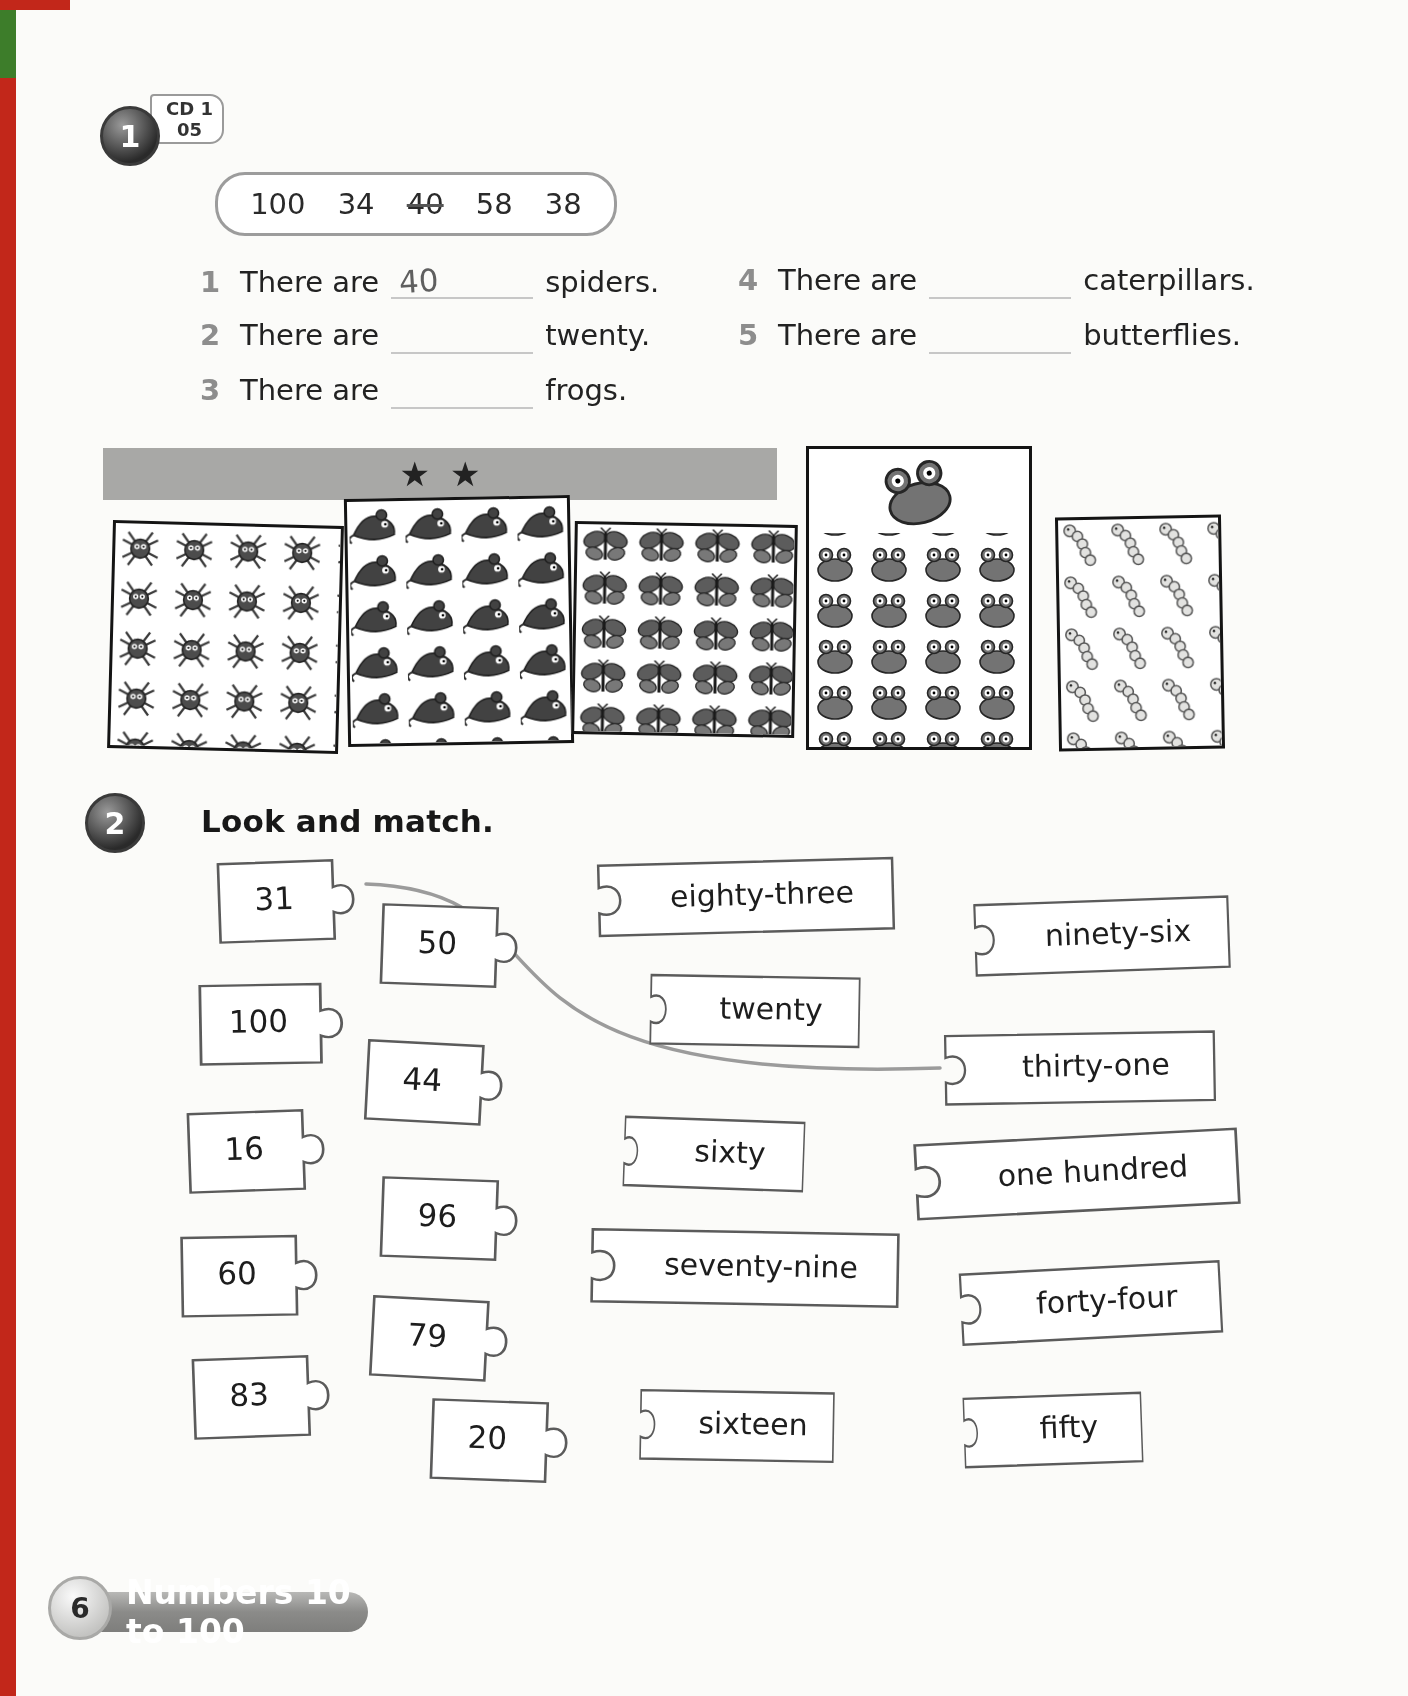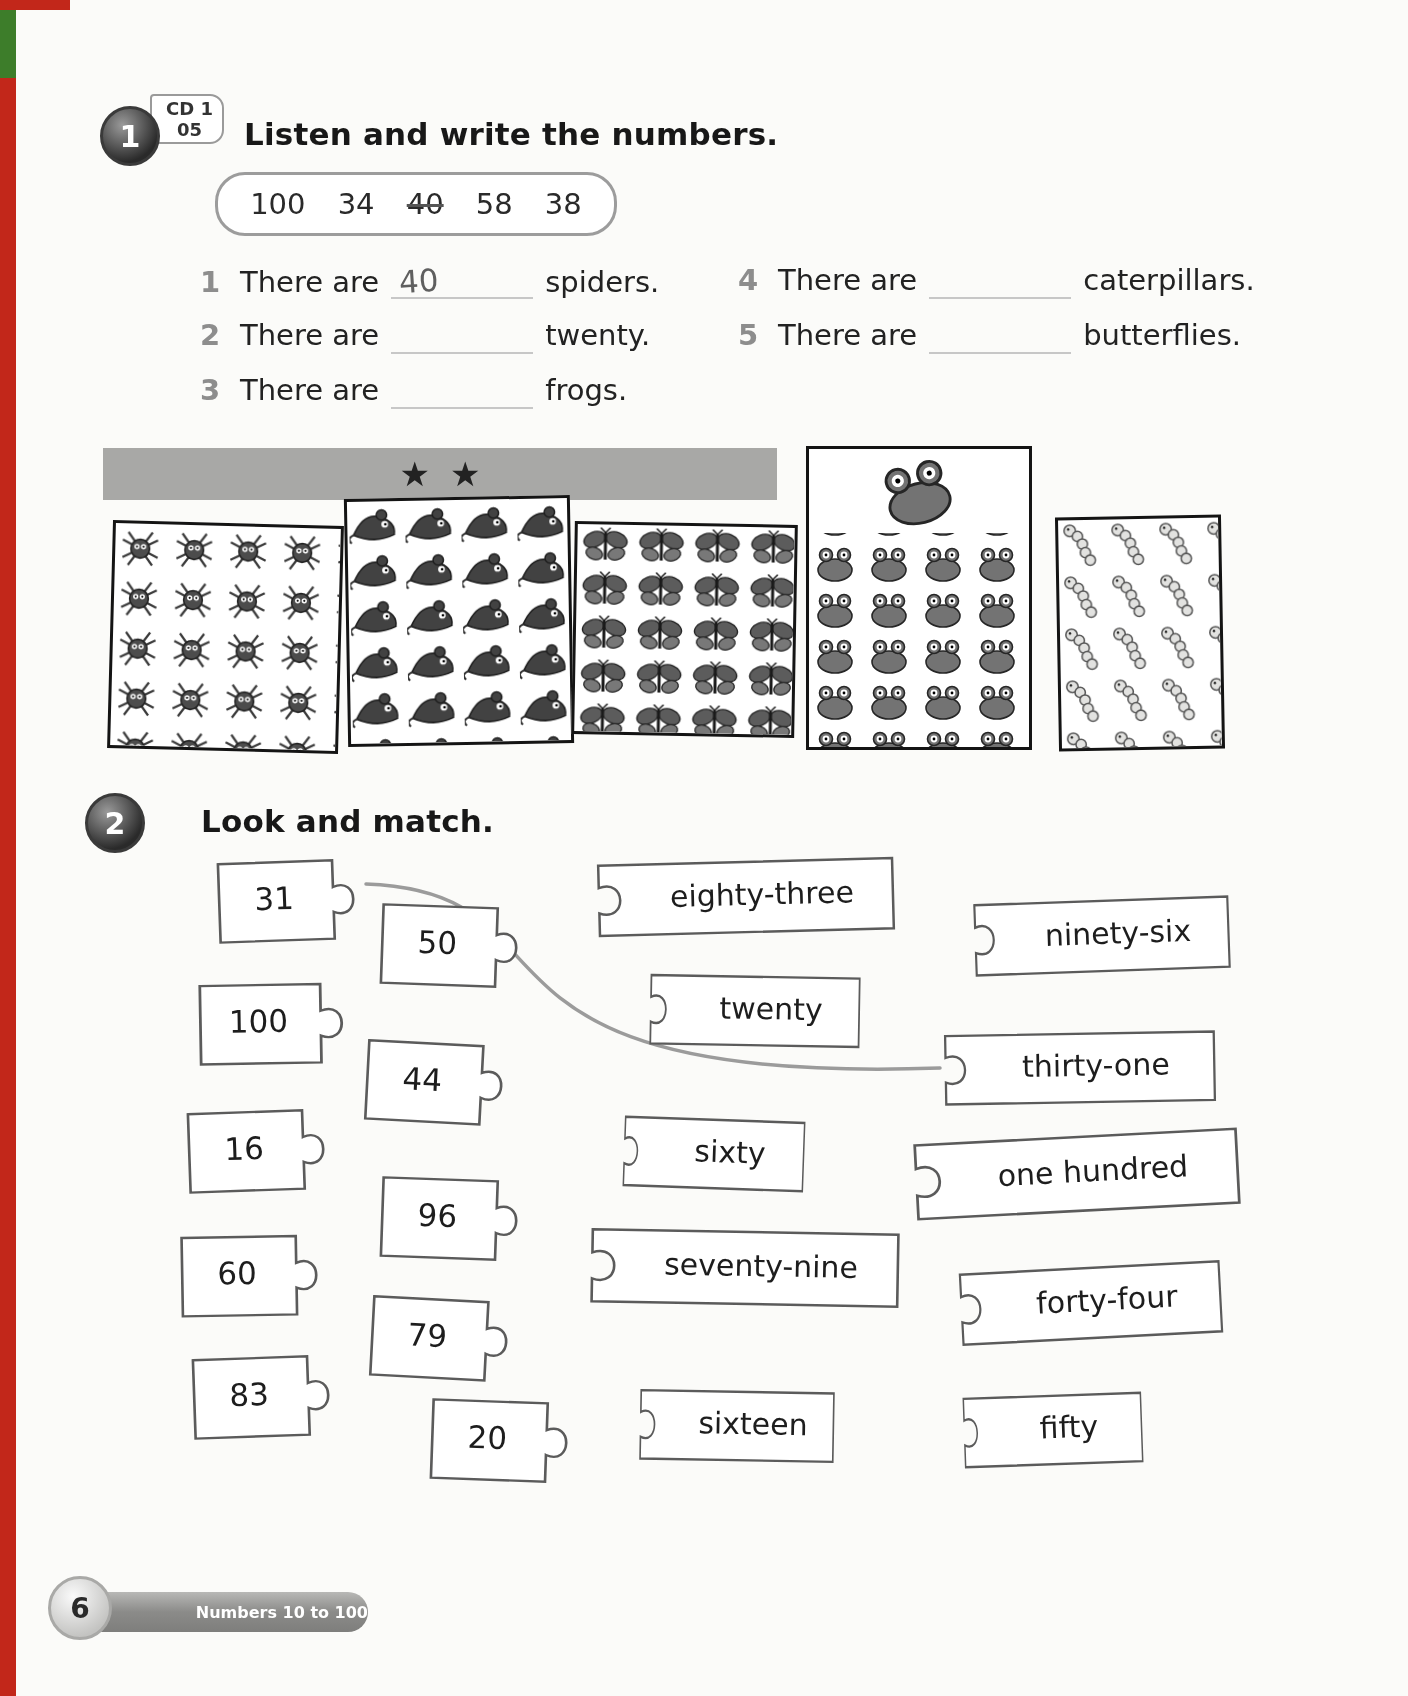--- a/index.html
+++ b/index.html
@@ -69,22 +69,22 @@
     position:absolute;left:38px;right:6px;top:0;height:94%;
     display:flex;align-items:center;justify-content:center;
     font-size:30px;color:#1d1d1d;z-index:2;white-space:nowrap;
   }
   .match-overlay{position:absolute;inset:0;z-index:1;pointer-events:none;}
 
   
   .footer-bar{
     position:absolute;left:96px;top:1592px;width:272px;height:40px;
     background:linear-gradient(180deg,#b8b8b6,#8b8b89 50%,#7e7e7c);
-    border-radius:6px 20px 20px 6px;color:#fff;font-weight:bold;font-size:16px;
-    display:flex;align-items:center;padding-left:30px;box-sizing:border-box;z-index:1;justify-content:flex-end;
+    border-radius:6px 20px 20px 6px;color:#fff;font-weight:bold;font-size:33px;
+    display:flex;align-items:center;padding-left:30px;box-sizing:border-box;z-index:1;
   }
   .footer-circle{
     position:absolute;left:48px;top:1576px;width:58px;height:58px;border-radius:50%;
     background:radial-gradient(circle at 38% 30%, #fafafa, #c3c3c1 75%);
     border:3px solid #a9a9a7;color:#2a2a2a;font-weight:bold;font-size:28px;
     display:flex;align-items:center;justify-content:center;z-index:2;
   }
 </style>
 </head>
 <body>
@@ -169,21 +169,20 @@
   <div class="edge-red"></div>
   <div class="edge-green"></div>
   <div class="edge-top"></div>
 
   <div class="ex-header" style="left:100px;top:106px;">
     <div class="badge">1</div>
     <div class="cd-chip">
       <div>CD 1</div>
       <div>05</div>
     </div>
-    <div class="ex-title">Listen and write the numbers.</div>
   </div>
 
   <div class="word-box">
     <span>100</span>
     <span>34</span>
     <span class="struck">40</span>
     <span>58</span>
     <span>38</span>
   </div>
 

